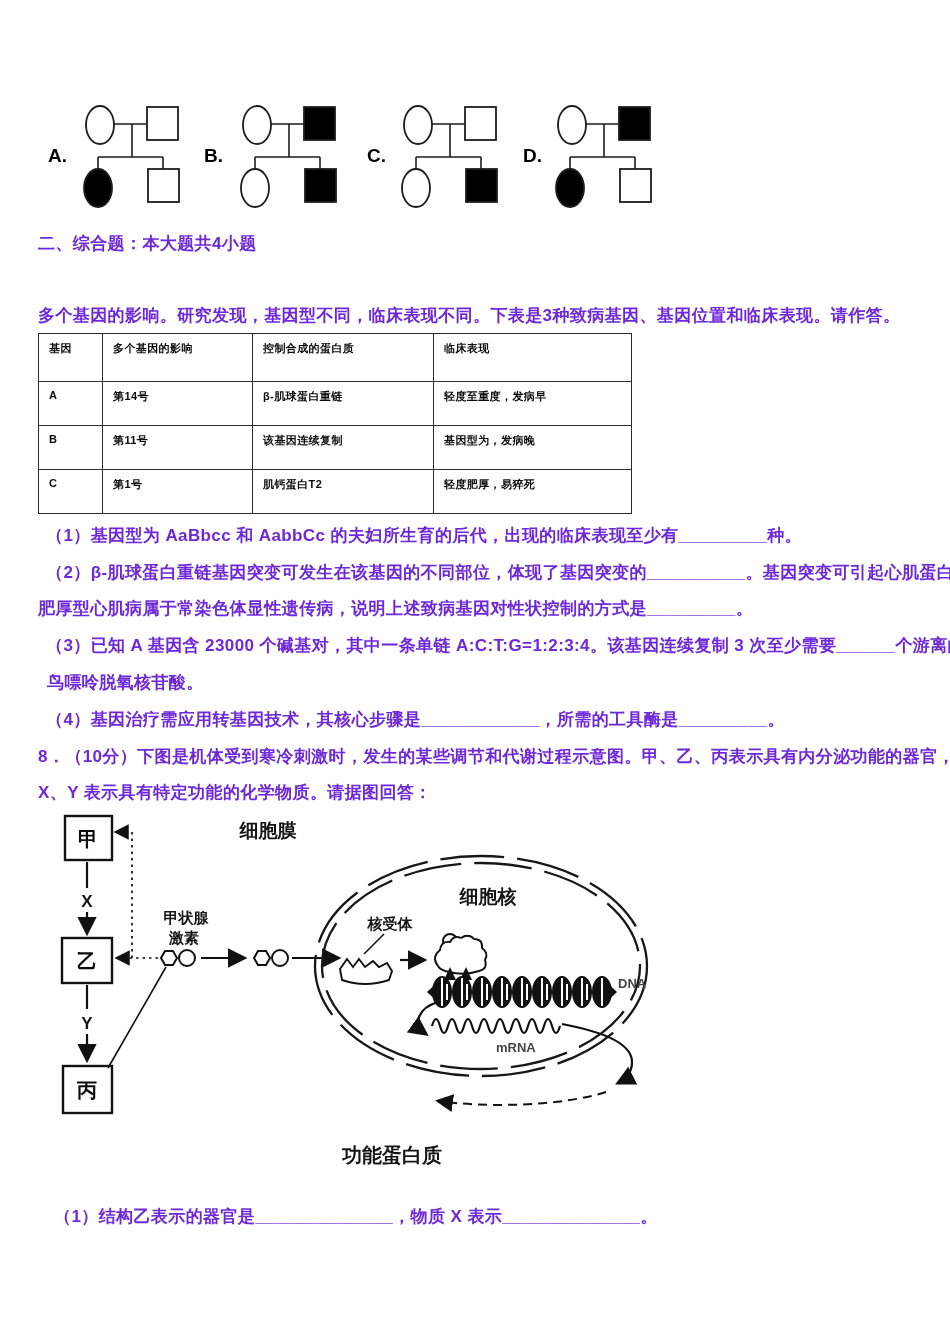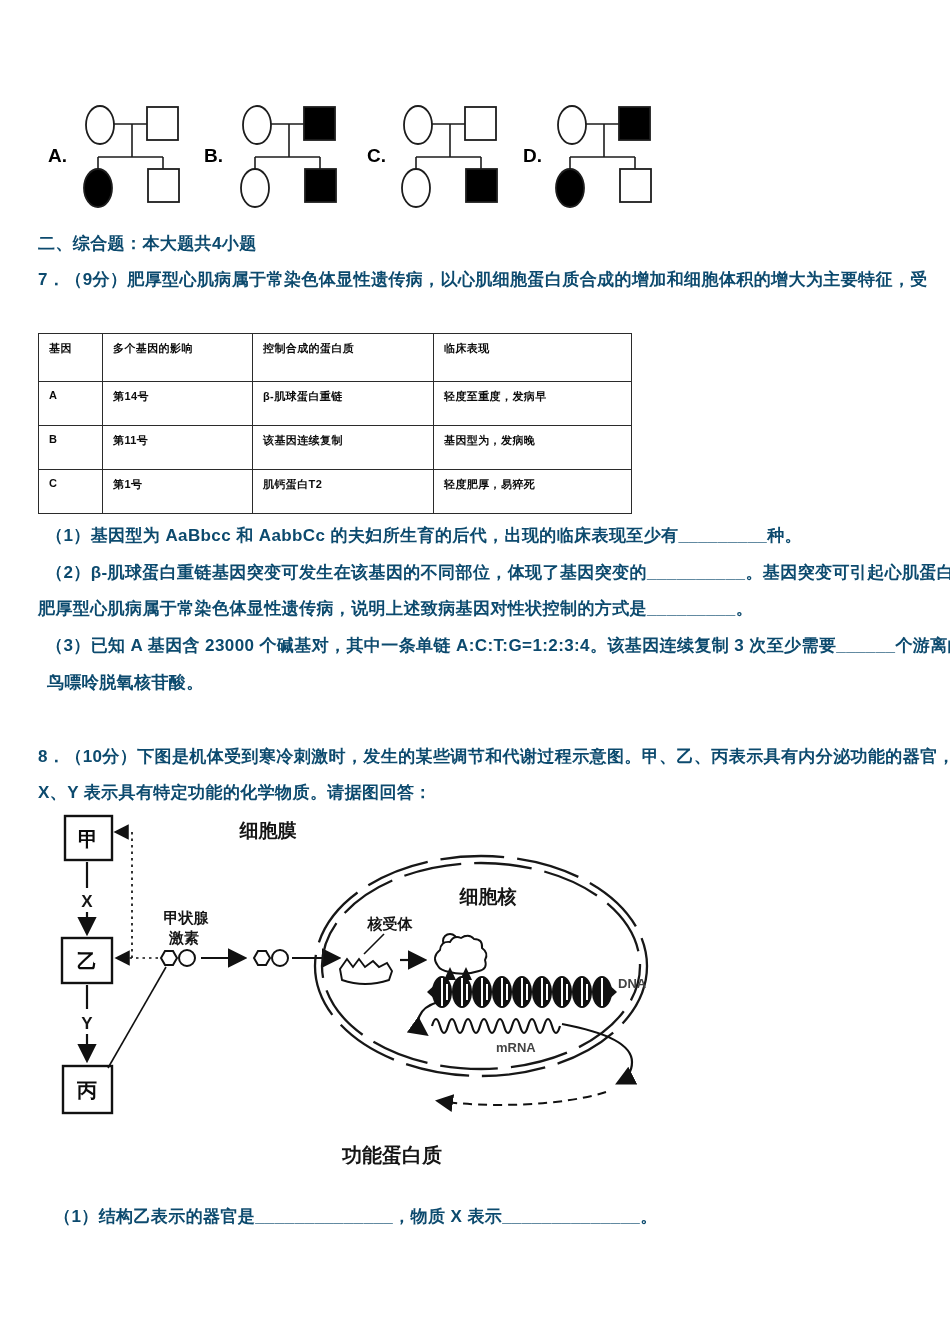--- a/index.html
+++ b/index.html
@@ -1,18 +1,18 @@
 <!DOCTYPE html>
 <html><head>
 <meta charset="utf-8">
 <style>
   html,body{margin:0;padding:0;background:#888;}
   .page{position:relative;width:950px;height:1344px;background:#fff;margin:0 auto;
         font-family:"Liberation Sans",sans-serif;color:#000;overflow:hidden;}
-  .tline{position:absolute;font-size:17px;font-weight:700;letter-spacing:.4px;white-space:nowrap;color:#0c4a6e;}
+  .tline{position:absolute;font-size:17px;font-weight:700;letter-spacing:.4px;white-space:nowrap;color:#6d28d9;}
   table.gene{position:absolute;left:38px;top:333px;border-collapse:collapse;table-layout:fixed;}
   table.gene td{border:1.7px solid #2b2b2b;font-size:11px;font-weight:700;padding:7px 10px 0 10px;
         vertical-align:top;color:#0b0b0b;letter-spacing:.4px;}
   tr.hdr td{height:40px;}
   tr.row td{height:36px;}
   svg text{font-family:"Liberation Sans",sans-serif;}
   .pshape{fill:#fff;stroke:#1d1d1d;stroke-width:1.8;}
   .pshape.affected{fill:#000;}
   .pline{stroke:#1d1d1d;stroke-width:1.6;fill:none;}
   .dline{stroke:#111;stroke-width:1.6;fill:none;}
@@ -63,21 +63,21 @@
     <g transform="translate(507,0)">
       <path class="pline" d="M39,29 H72 M57,29 V62 M23,62 H88 M23,62 V74 M88,62 V74"></path>
       <ellipse class="pshape" cx="25" cy="30" rx="14" ry="19"></ellipse>
       <rect class="pshape affected" x="72" y="12" width="31" height="33"></rect>
       <ellipse class="pshape affected" cx="23" cy="93" rx="14" ry="19"></ellipse>
       <rect class="pshape" x="73" y="74" width="31" height="33"></rect>
     </g>
   </svg>
 
   <div class="tline" style="left:38px;top:232px;">二、综合题：本大题共4小题</div>
-  <div class="tline" style="left:38px;top:268px;">7．（9分）肥厚型心肌病属于常染色体显性遗传病，以心肌细胞蛋白质合成的增加和细胞体积的增大为主要特征，受</div>
+  <div class="tline" style="left:38px;top:304px;">多个基因的影响。研究发现，基因型不同，临床表现不同。下表是3种致病基因、基因位置和临床表现。请作答。</div>
 
   <table class="gene">
     <colgroup>
         <col style="width:64px">
         <col style="width:150px">
         <col style="width:181px">
         <col style="width:198px">
       </colgroup>
     <tbody>
         <tr class="hdr">
@@ -105,20 +105,21 @@
       <td>轻度肥厚，易猝死</td>
     </tr>
   </tbody>
     </table>
 
   <div class="tline" style="left:46px;top:524px;">（1）基因型为 AaBbcc 和 AabbCc 的夫妇所生育的后代，出现的临床表现至少有_________种。</div>
   <div class="tline" style="left:46px;top:561px;">（2）β-肌球蛋白重链基因突变可发生在该基因的不同部位，体现了基因突变的__________。基因突变可引起心肌蛋白</div>
   <div class="tline" style="left:38px;top:597px;">肥厚型心肌病属于常染色体显性遗传病，说明上述致病基因对性状控制的方式是_________。</div>
   <div class="tline" style="left:46px;top:634px;">（3）已知 A 基因含 23000 个碱基对，其中一条单链 A:C:T:G=1:2:3:4。该基因连续复制 3 次至少需要______个游离的</div>
   <div class="tline" style="left:38px;top:671px;margin-left:9px;">鸟嘌呤脱氧核苷酸。</div>
+  <div class="tline" style="left:46px;top:708px;">（4）基因治疗需应用转基因技术，其核心步骤是____________，所需的工具酶是_________。</div>
 
   <div class="tline" style="left:38px;top:745px;">8．（10分）下图是机体受到寒冷刺激时，发生的某些调节和代谢过程示意图。甲、乙、丙表示具有内分泌功能的器官，</div>
   <div class="tline" style="left:38px;top:781px;">X、Y 表示具有特定功能的化学物质。请据图回答：</div>
 
   <svg style="position:absolute;left:40px;top:806px;" width="660" height="378" viewBox="0 0 660 378">
     <defs>
       <marker id="ah" markerWidth="9" markerHeight="9" refX="7.5" refY="4.5" orient="auto">
         <path d="M0,0 L9,4.5 L0,9 z" fill="#111"></path>
       </marker>
     </defs>

